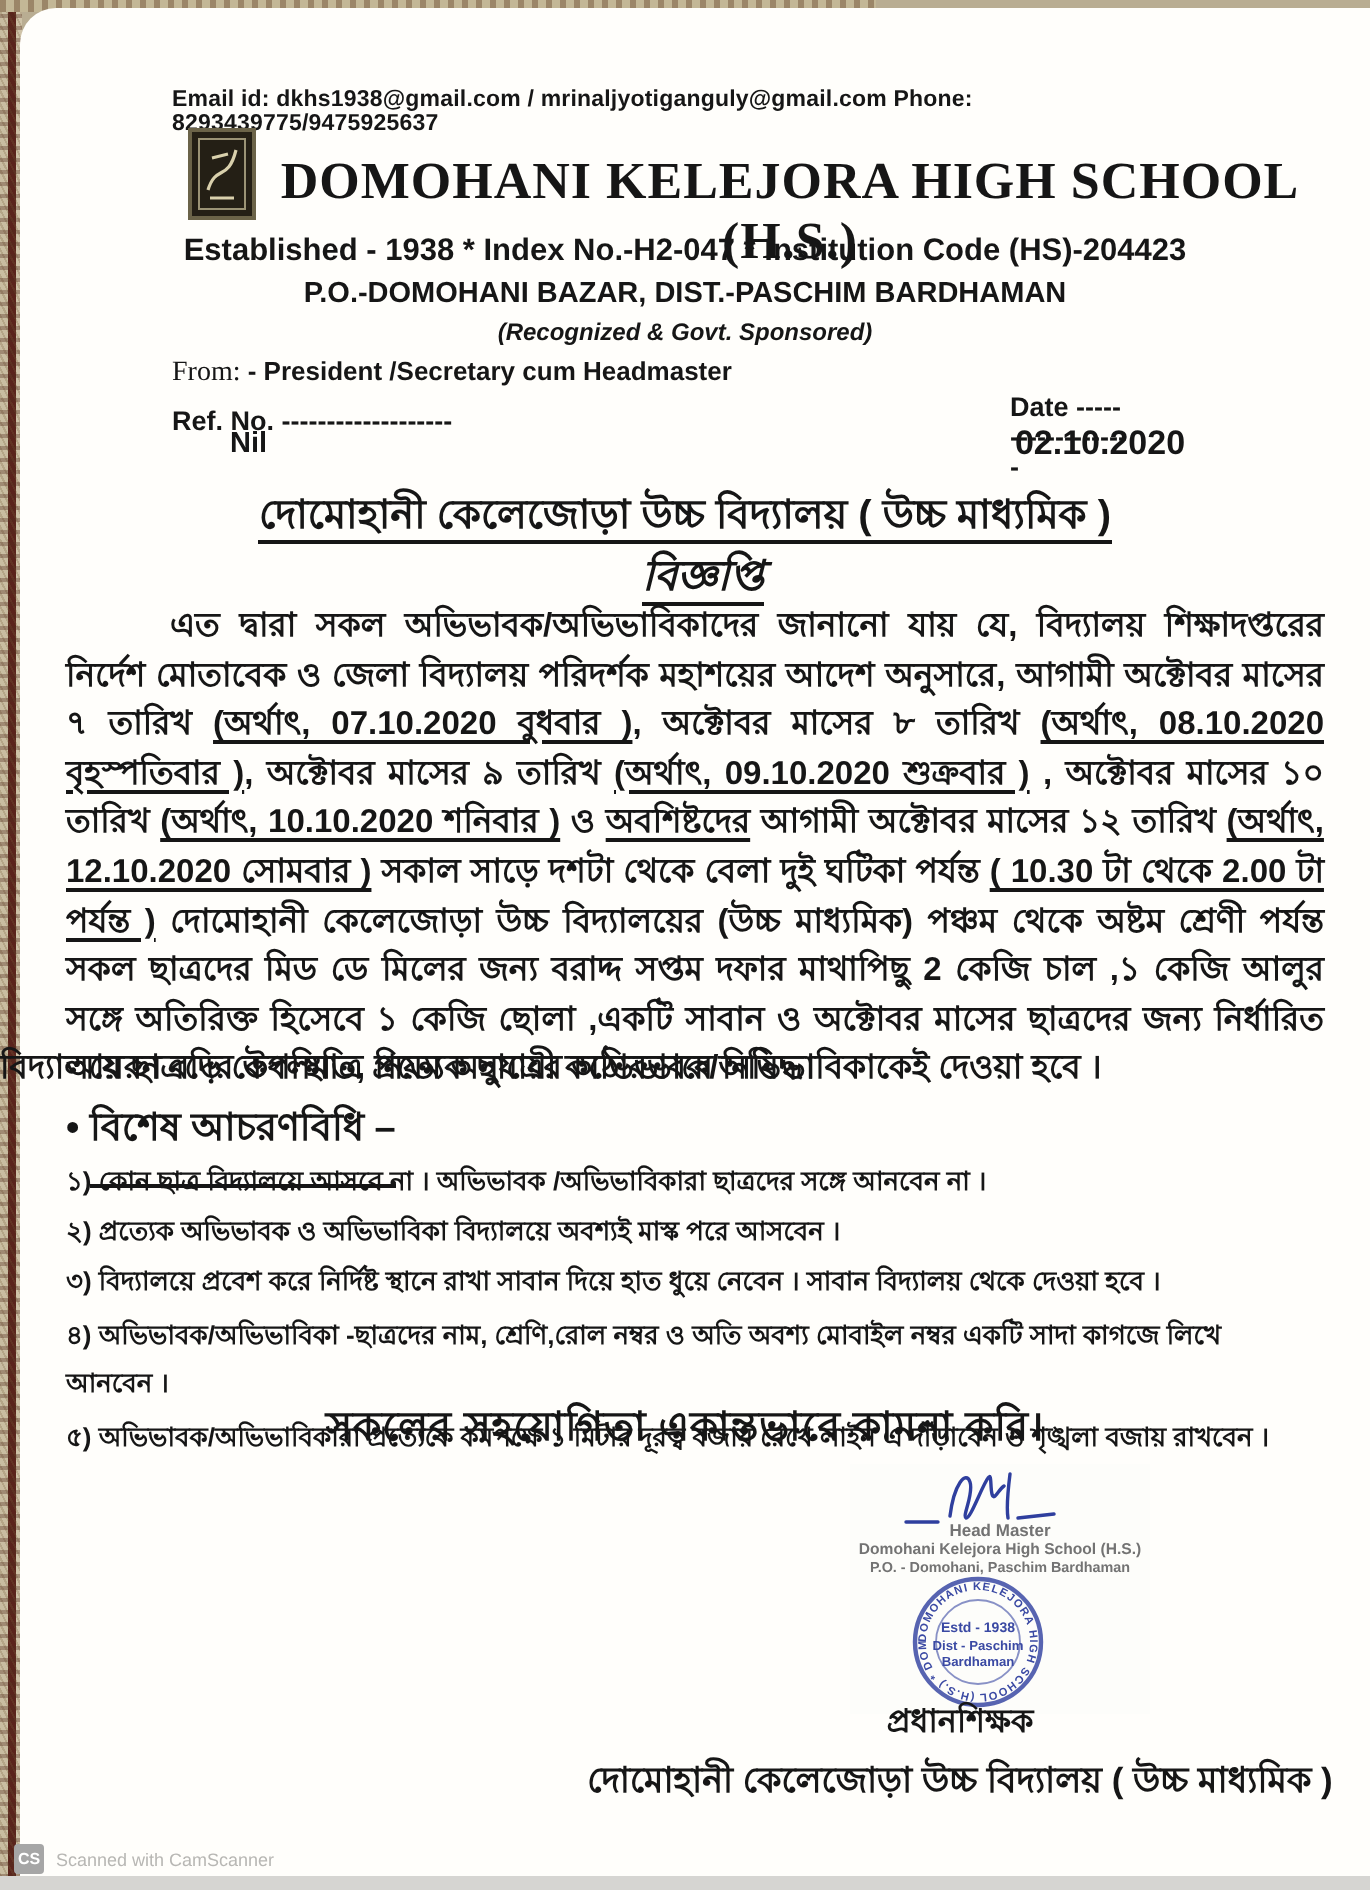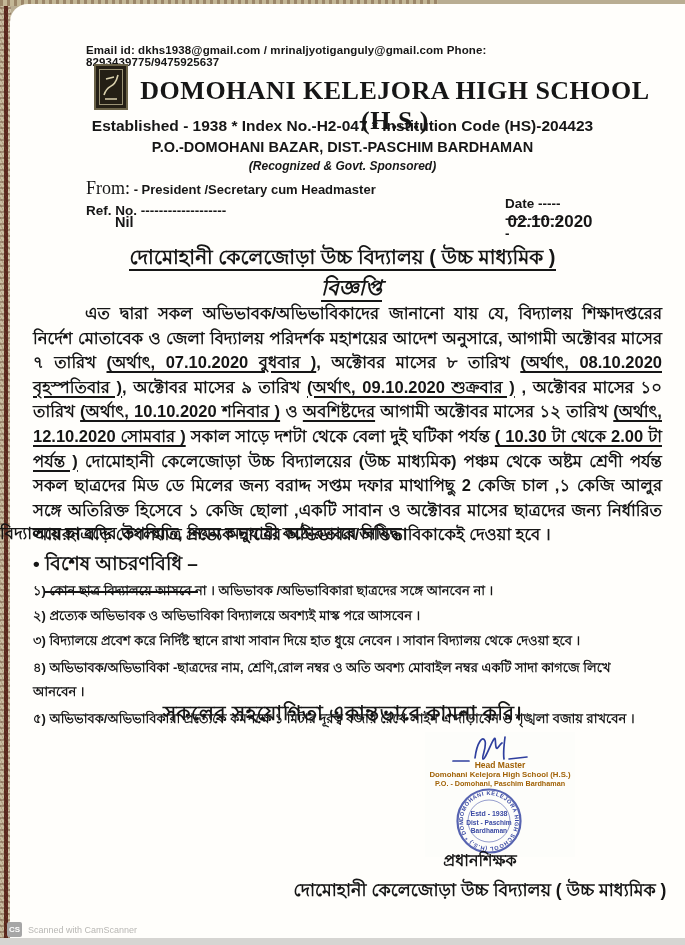--- a/index.html
+++ b/index.html
@@ -21,21 +21,21 @@
   .abs{position:absolute;}
   
   .contact{left:86px;top:44px;font-size:11.5px;font-weight:bold;letter-spacing:.1px;}
   .crest{left:94px;top:64px;}
   .schoolname{left:130px;top:76px;width:530px;text-align:center;
     font-family:"Liberation Serif",serif;font-weight:bold;font-size:26px;letter-spacing:.5px;}
   .estline{left:20px;top:117px;width:645px;text-align:center;font-size:15.5px;font-weight:bold;}
   .poline{left:20px;top:139px;width:645px;text-align:center;font-size:14.5px;font-weight:bold;}
   .recline{left:20px;top:159px;width:645px;text-align:center;font-size:12px;font-weight:bold;font-style:italic;}
   .fromrow{left:86px;top:178px;font-size:13px;}
-  .fromlabel{font-family:"Liberation Serif",serif;font-size:18px;font-weight:normal;}
+  .fromlabel{font-family:"Liberation Serif",serif;font-size:14px;font-weight:normal;}
   .fromvalue{font-weight:bold;font-size:13px;}
   .refrow{left:86px;top:203px;font-size:13.5px;font-weight:bold;}
   .daterow{left:505px;top:196px;font-size:13.5px;font-weight:bold;}
   .nil{left:115px;top:214px;font-size:14.5px;font-weight:bold;}
   .dateval{left:460px;top:212px;width:180px;text-align:center;font-size:17px;font-weight:bold;}
   
   .btitle{left:0;top:242px;width:685px;text-align:center;font-size:20px;font-weight:bold;}
   .btitle span{border-bottom:2.5px solid #161616;padding-bottom:1px;}
   .bheading{left:0;top:272px;width:685px;text-align:center;font-size:21px;font-weight:bold;font-style:italic;}
   .bheading span{border-bottom:2.5px solid #161616;padding-bottom:1px;margin-left:18px;}
@@ -46,21 +46,21 @@
   .restrict{left:0;top:521px;width:685px;text-align:left;font-size:16.5px;font-weight:bold;}
   .rulehead{left:33px;top:549px;font-size:19px;font-weight:bold;}
   .rulehead .u2{border-bottom:2.5px solid #161616;padding-bottom:17px;}
   .rules{left:33px;top:581px;width:624px;font-size:13px;font-weight:bold;}
   .rule{margin-bottom:5px;line-height:20px;}
   .rule4{line-height:24px;}
   .closing{left:0;top:698px;width:685px;text-align:center;font-size:20px;font-weight:bold;letter-spacing:.5px;}
   
   .stampblock{left:425px;top:732px;width:150px;height:125px;background:#fdfdfa;}
   .sig{position:absolute;left:20px;top:0px;}
-  .stamptext{position:absolute;left:0;top:28px;width:150px;text-align:center;color:#a16207;font-weight:bold;}
+  .stamptext{position:absolute;left:0;top:28px;width:150px;text-align:center;color:#737373;font-weight:bold;}
   .st1{font-size:8.5px;}
   .st2{font-size:7.8px;}
   .st3{font-size:7.2px;}
   .seal{position:absolute;left:30px;top:55px;}
   .signoff{left:280px;top:848px;width:400px;text-align:center;font-weight:bold;}
   .desig{font-size:16px;}
   .bfooter{font-size:17.5px;margin-top:2px;}
   
   .bottombar{position:absolute;left:0;bottom:0;width:685px;height:7px;background:#d6d5d2;z-index:4;}
   .watermark{position:absolute;left:7px;bottom:8px;z-index:5;display:flex;align-items:center;gap:6px;}

